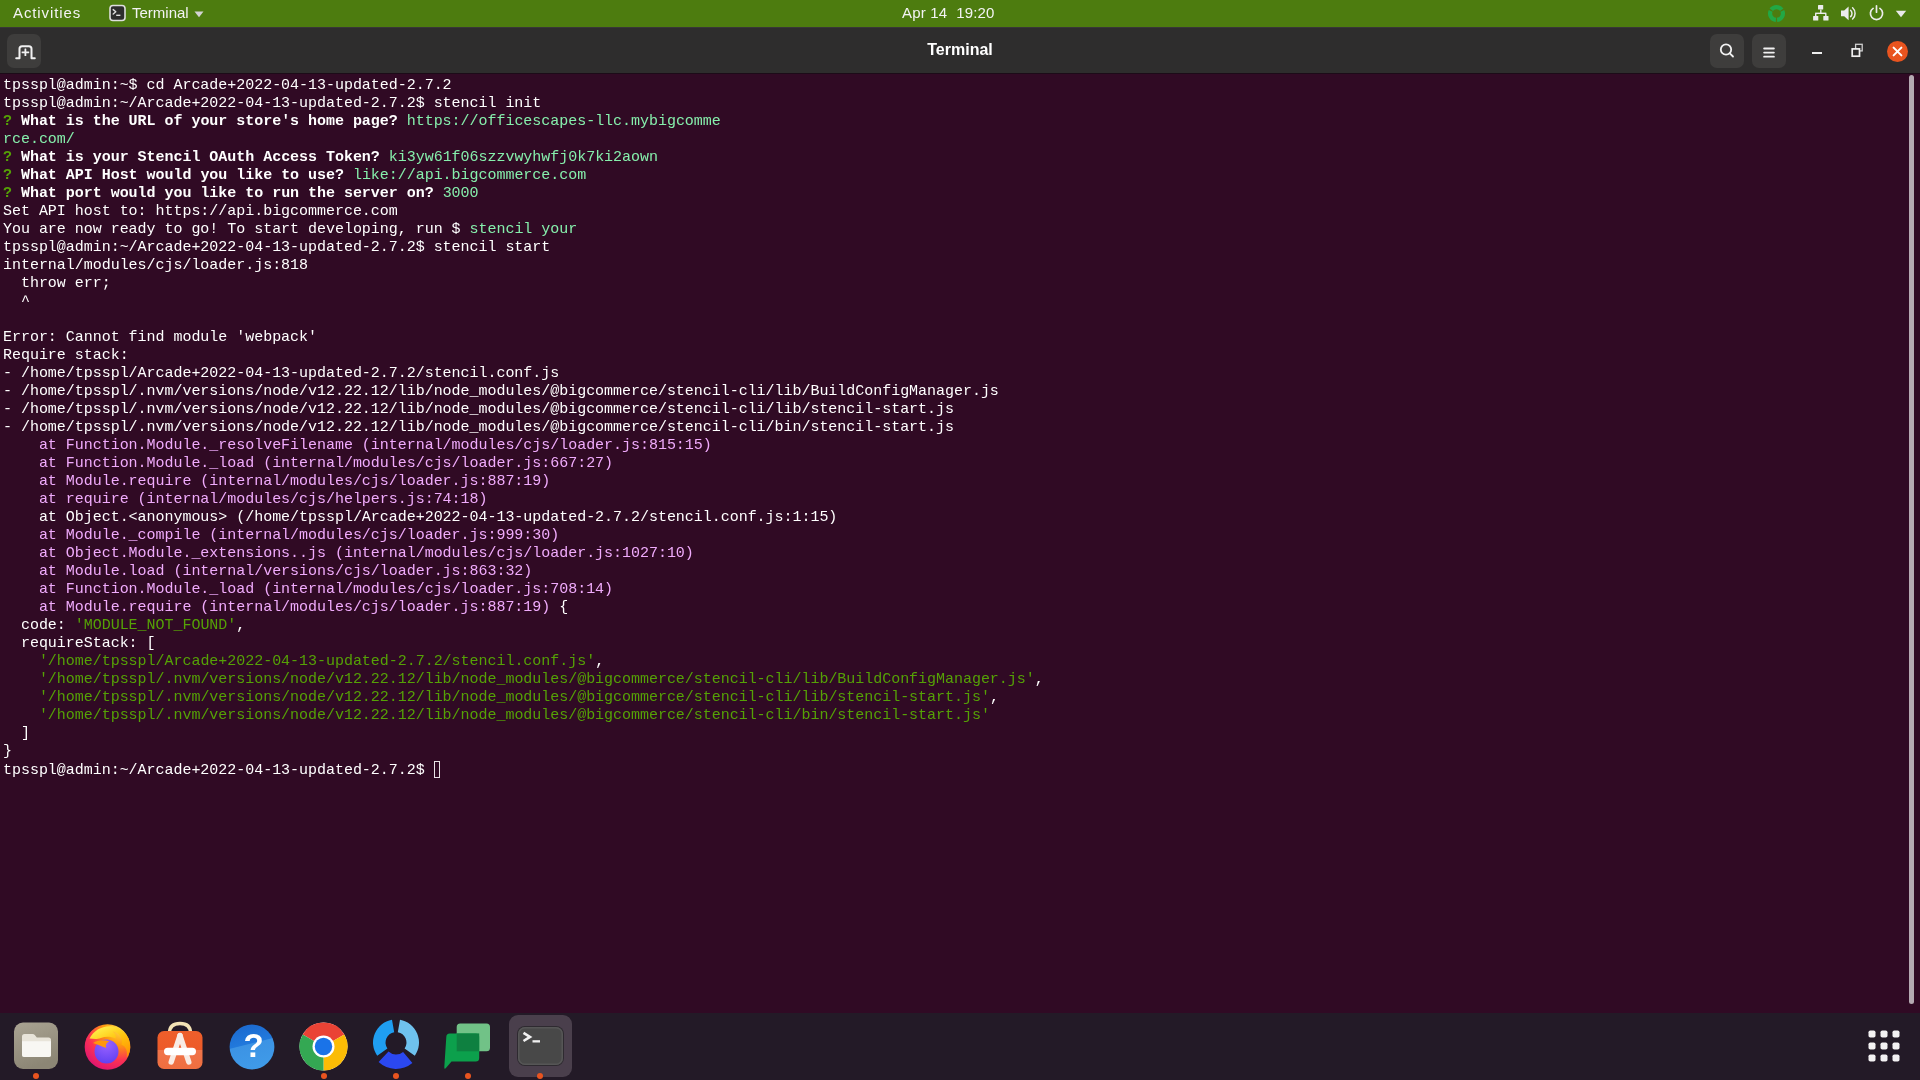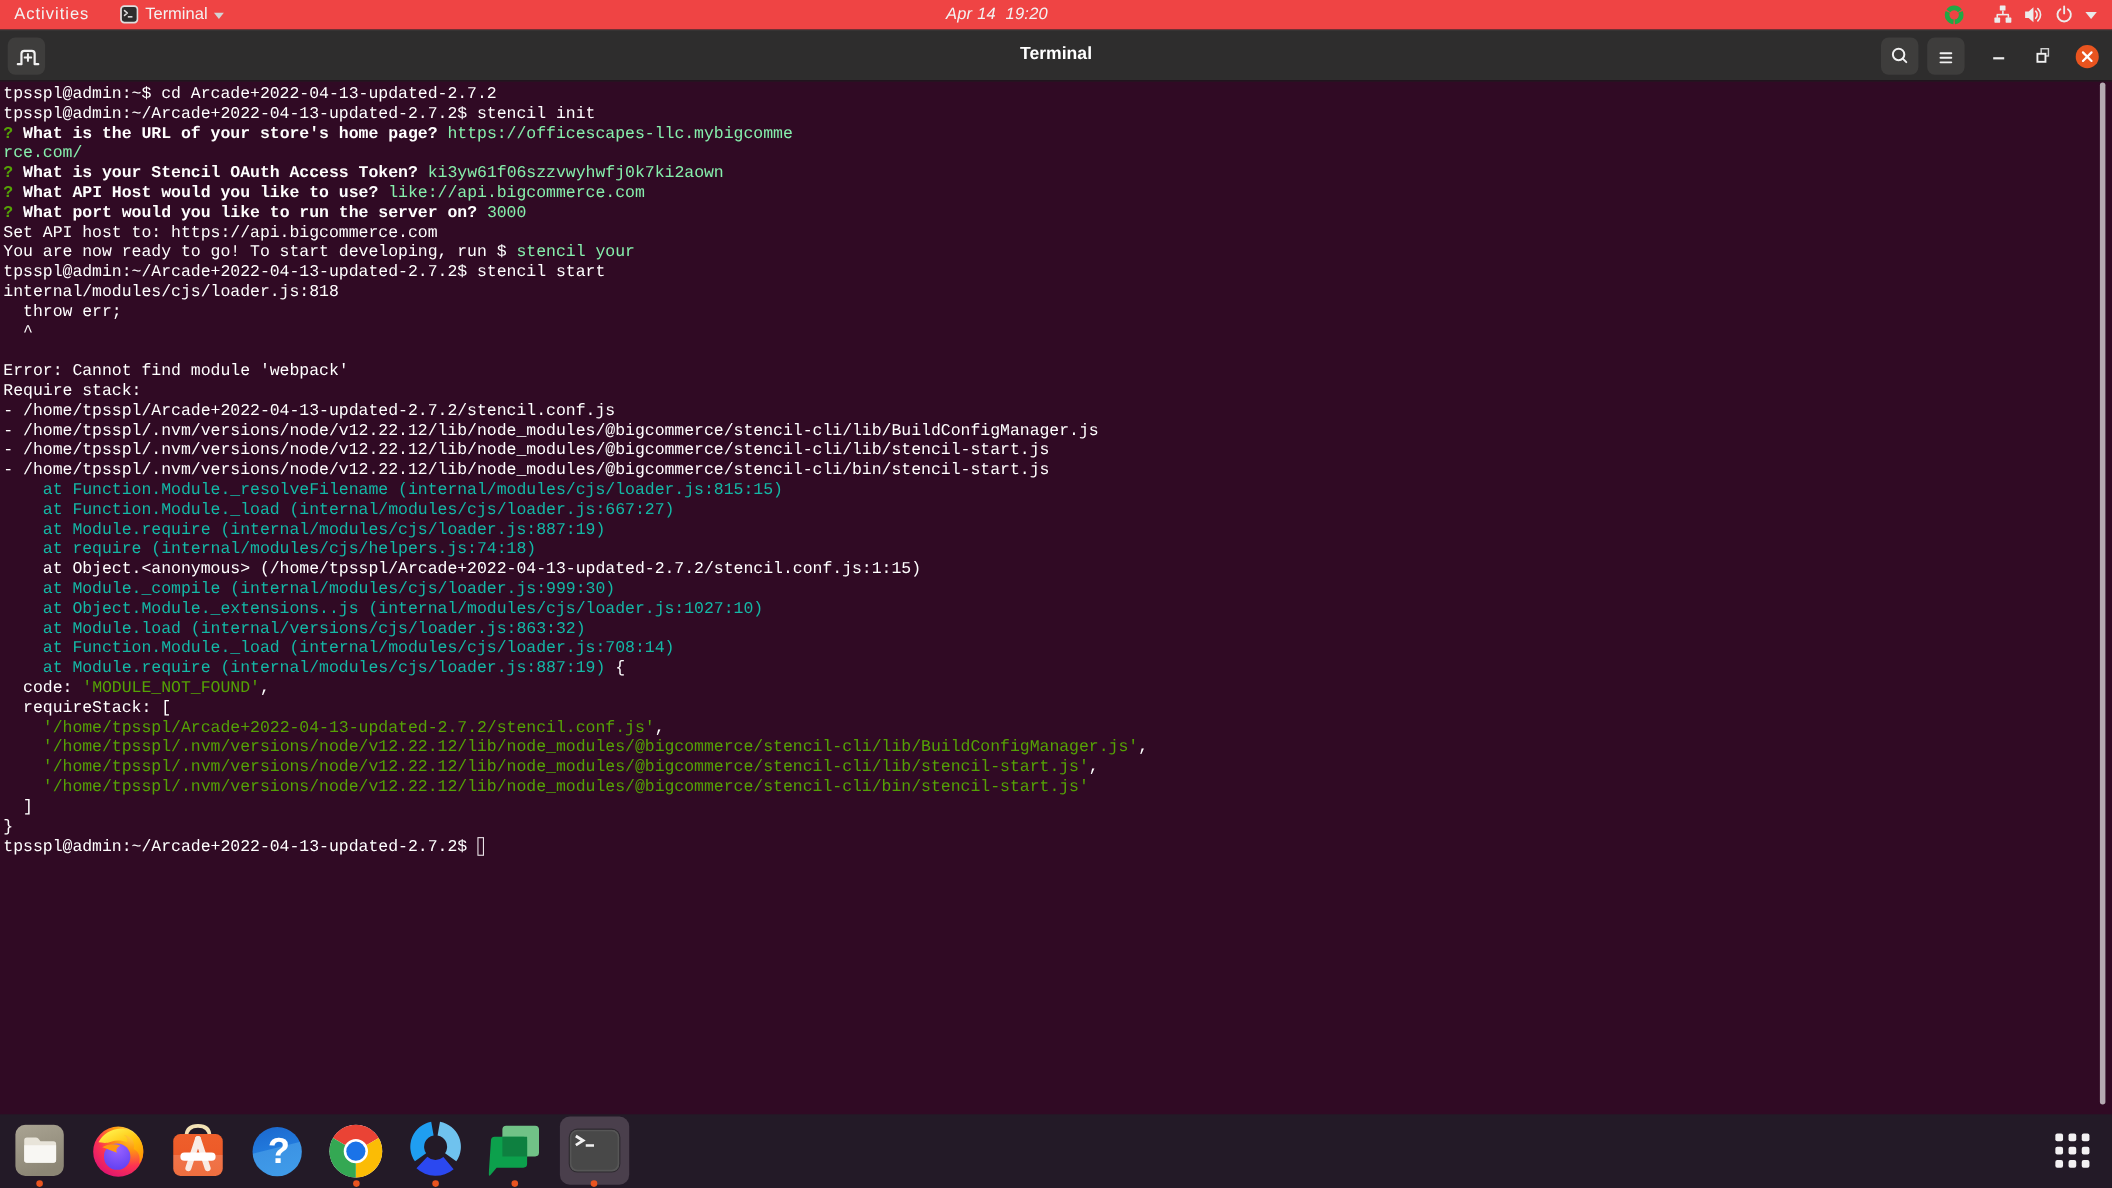--- a/index.html
+++ b/index.html
@@ -1,46 +1,46 @@
 <!DOCTYPE html>
 <html><head>
 <meta charset="utf-8">
 <style>
   * { margin:0; padding:0; box-sizing:border-box; }
   html,body { width:1920px; height:1080px; overflow:hidden; background:#300a24; }
   body { position:relative; font-family:"Liberation Sans", sans-serif; }
-  #topbar { position:absolute; left:0; top:0; width:1920px; height:27px; background:#ef4444; color:#f3f3f3; font-size:15px; }
+  #topbar { position:absolute; left:0; top:0; width:1920px; height:27px; background:#4d7c0f; color:#f3f3f3; font-size:15px; }
   #titlebar { position:absolute; left:0; top:27px; width:1920px; height:47px; background:#2e2d2d; border-top:1px solid #383737; border-bottom:1px solid #1c0b18; }
   .tbtn { position:absolute; width:34px; height:34px; top:6px; border-radius:7px; background:#3e3d3c; }
   #term { position:absolute; left:0; top:77px; width:1674px; height:938px; }
   pre { position:absolute; left:3px; top:0px; font-family:"Liberation Mono", monospace; font-size:15px; line-height:18px; letter-spacing:-0.03px; color:#ffffff; }
   .b { font-weight:bold; }
   .g { color:#55a106; }
   .c { color:#86efac; }
-  .d { color:#14b8a6;margin-top:24px; }
+  .d { color:#f0abfc;margin-top:24px; }
   #cursor { display:inline-block; width:6.6px; height:16.5px; border:1.8px solid #e9e3e7; vertical-align:-3.5px; }
   #dock { position:absolute; left:0; top:1013px; width:1920px; height:67px; background:#231a27; }
   .dot { position:absolute; width:6px; height:6px; border-radius:50%; background:#e9541f; }
   #scrollbar { position:absolute; left:1909px; top:75px; width:5px; height:929px; border-radius:3px; background:#b5aab2; }
 </style>
 </head>
 <body>
 
 <div id="topbar">
   <span style="position:absolute;left:13px;top:4px;letter-spacing:0.9px;">Activities</span>
   <svg style="position:absolute;left:109px;top:4px;" width="17" height="18" viewBox="0 0 17 18">
     <rect x="1" y="1.5" width="15" height="15" rx="3" fill="#2d2d2d" stroke="#dedede" stroke-width="1.6"></rect>
     <path d="M4.2 5.6 L6.8 7.8 L4.2 10" stroke="#dedede" stroke-width="1.4" fill="none" stroke-linecap="round" stroke-linejoin="round"></path>
     <rect x="7.2" y="10.6" width="4.2" height="1.4" fill="#dedede"></rect>
   </svg>
   <span style="position:absolute;left:132px;top:4px;">Terminal</span>
   <svg style="position:absolute;left:194px;top:11px;" width="10" height="7" viewBox="0 0 10 7">
     <path d="M0.5 0.5 L9.5 0.5 L5 6.3 Z" fill="#d3d3d3"></path>
   </svg>
-  <span style="position:absolute;left:860px;top:4px;letter-spacing:0.2px;font-style:italic;">Apr 14&nbsp;&nbsp;19:20</span>
+  <span style="position:absolute;left:902px;top:4px;letter-spacing:0.2px;">Apr 14&nbsp;&nbsp;19:20</span>
 
   <svg style="position:absolute;left:1767px;top:4px;" width="19" height="19" viewBox="0 0 19 19">
     <g fill="none" stroke="#22a845" stroke-width="4.2">
       <path d="M 4.26 5.83 A 6.4 6.4 0 0 1 14.74 5.83"></path>
       <path d="M 15.30 6.80 A 6.4 6.4 0 0 1 10.06 15.88"></path>
       <path d="M 8.94 15.88 A 6.4 6.4 0 0 1 3.70 6.80"></path>
     </g>
   </svg>
 
   <svg style="position:absolute;left:1810px;top:4px;" width="20" height="19" viewBox="0 0 20 19">

